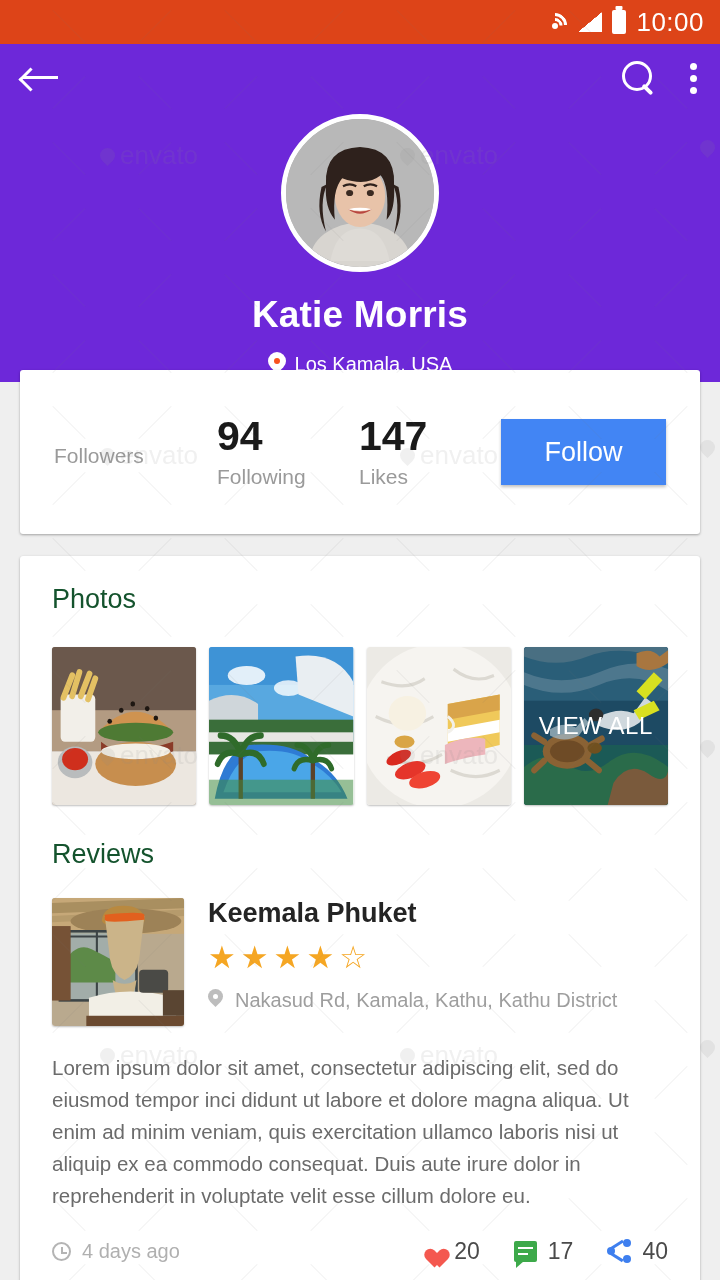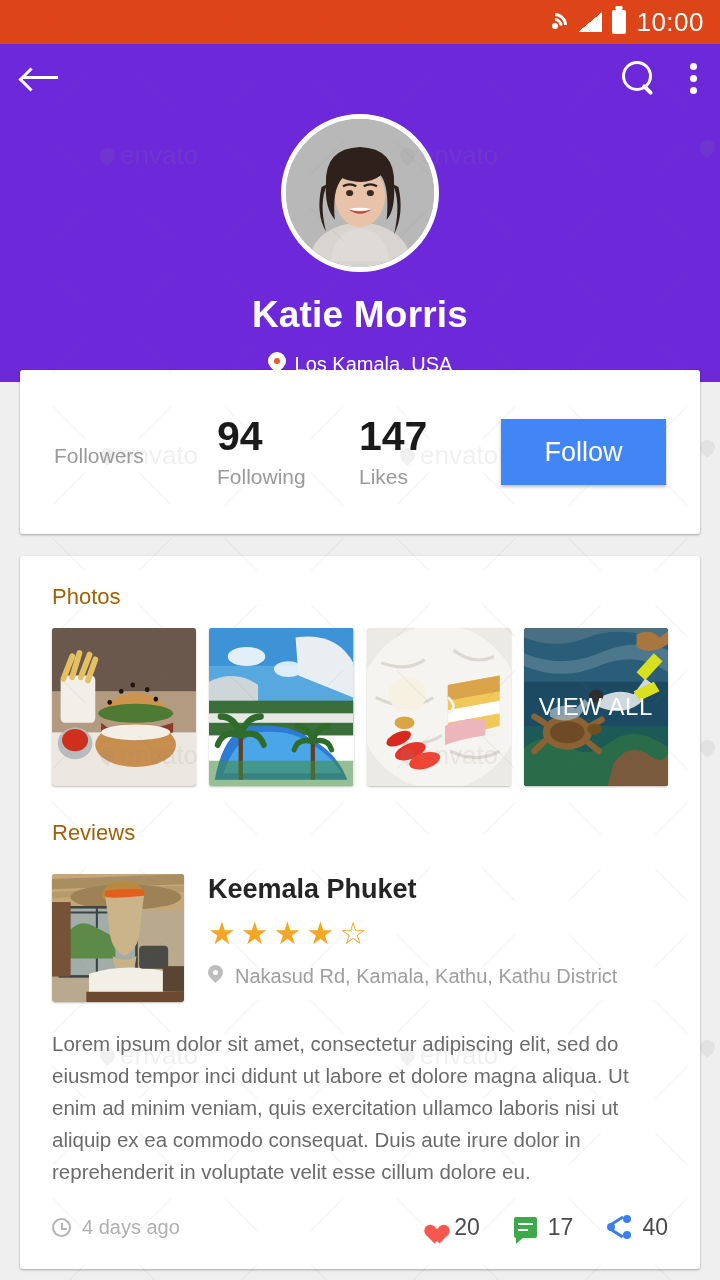--- a/index.html
+++ b/index.html
@@ -75,23 +75,23 @@
   .stat .num { font-size:41px; font-weight:bold; color:#1a1a1a; line-height:1.05; }
   .stat .lbl { font-size:21px; color:#9a9a9a; margin-top:7px; }
   .stat.followers { width:163px; }
   .stat.following { width:142px; }
   .stat.likes { flex:1; }
   .follow-btn { width:165px; height:66px; background:#4285f4; color:#fff;
     font-size:27px; display:flex; align-items:center; justify-content:center;
     cursor:pointer; box-shadow:0 2px 3px rgba(0,0,0,.25); border:none; }
 
   .card-content { margin-top:22px; padding:28px 32px 0 32px; }
-  .section-title { font-size:22px; color:#a16207; }
-
-  .photo-row { display:flex; gap:13px; margin-top:18px; }
+  .section-title { font-size:27px; color:#14532d; }
+
+  .photo-row { display:flex; gap:13px; margin-top:32px; }
   .photo { width:155px; height:158px; border-radius:3px; overflow:hidden;
     position:relative; box-shadow:0 1px 2px rgba(0,0,0,.25); cursor:pointer; }
   .photo svg { display:block; width:100%; height:100%; }
   .photo .overlay { position:absolute; inset:0; display:flex; align-items:center;
     justify-content:center; color:#fff; font-size:24px; letter-spacing:.6px; }
 
   .reviews-title { margin-top:34px; }
   .review { margin-top:28px; display:flex; gap:24px; }
   .review-thumb { width:132px; height:128px; border-radius:3px; overflow:hidden; flex:none;
     box-shadow:0 1px 2px rgba(0,0,0,.25); }

